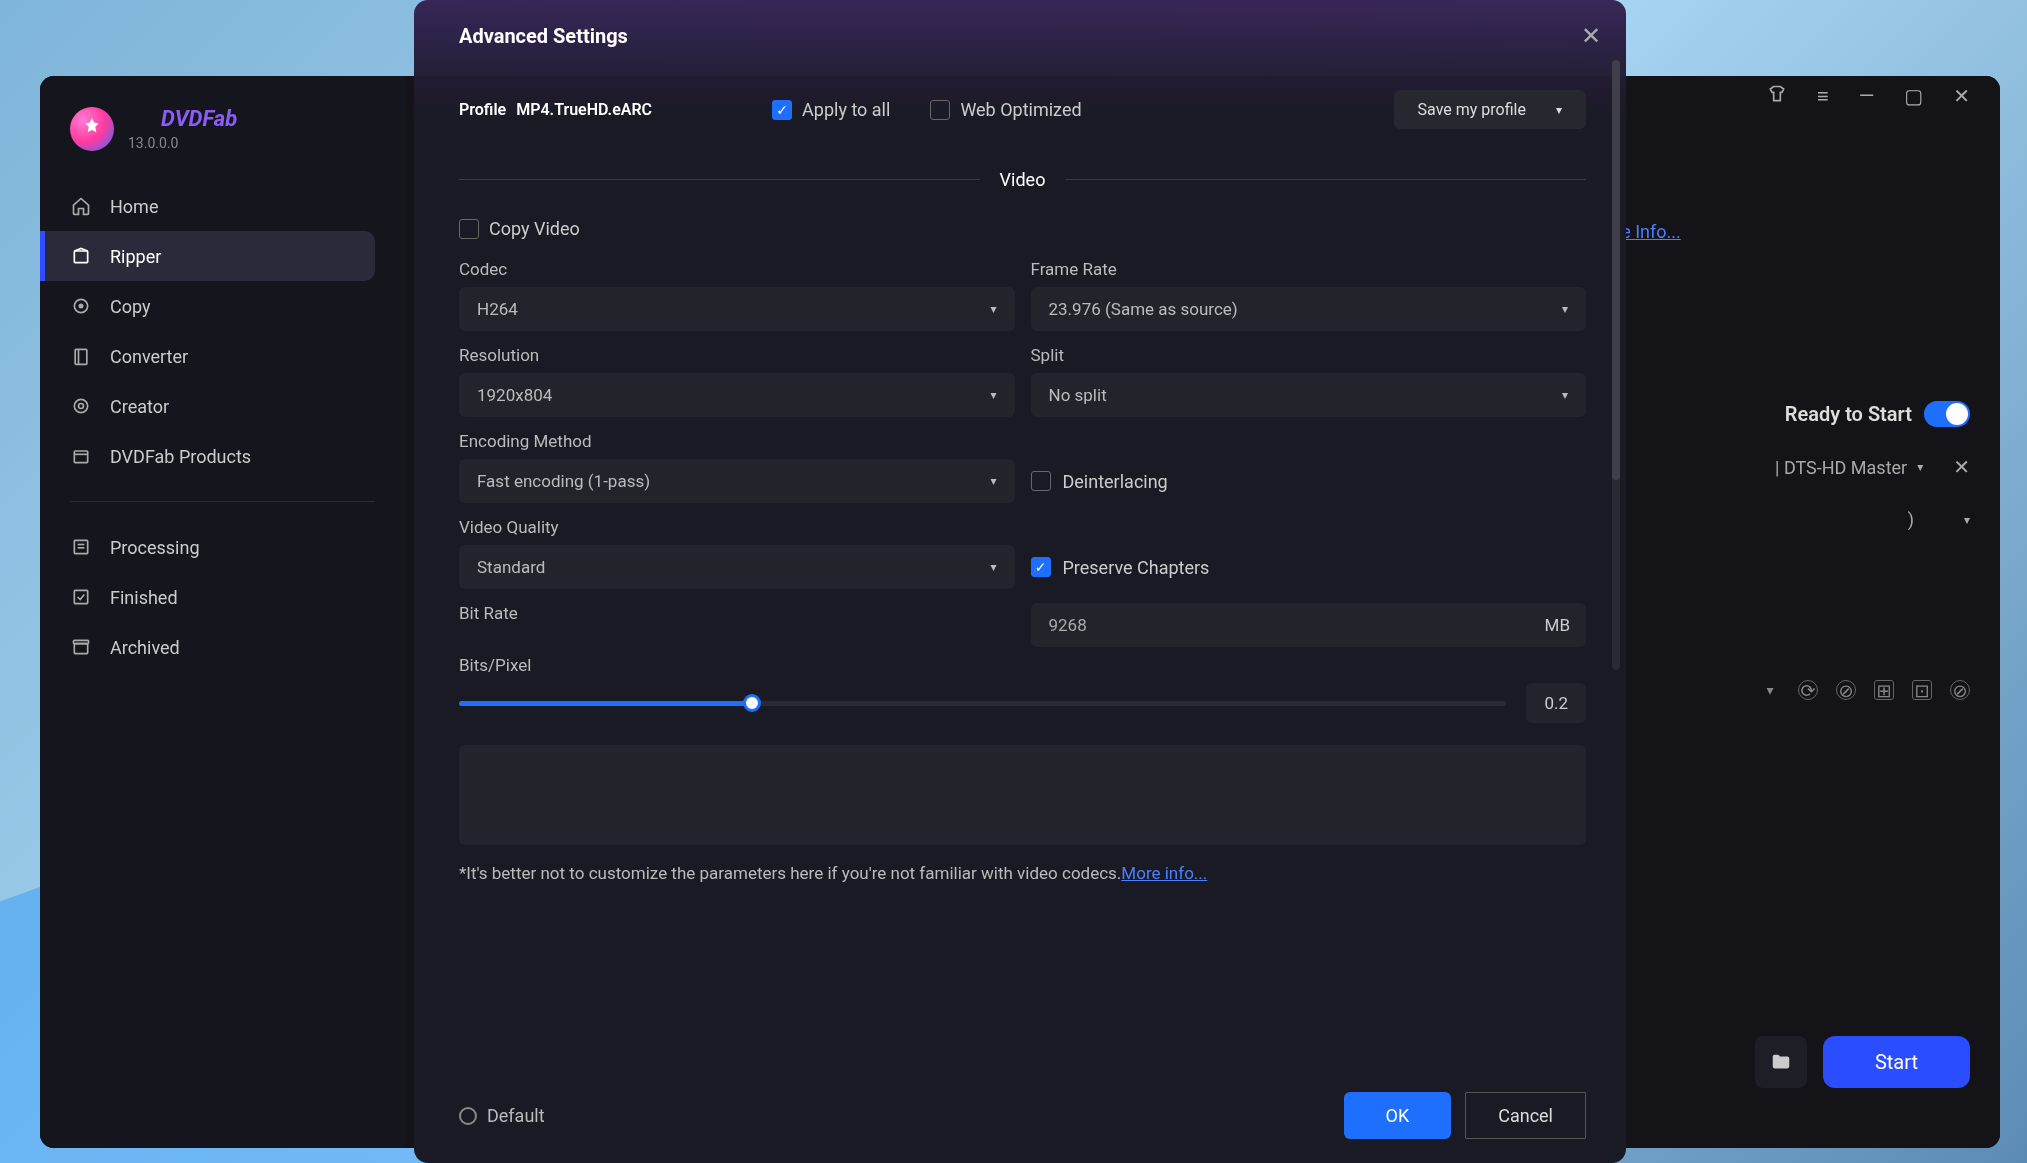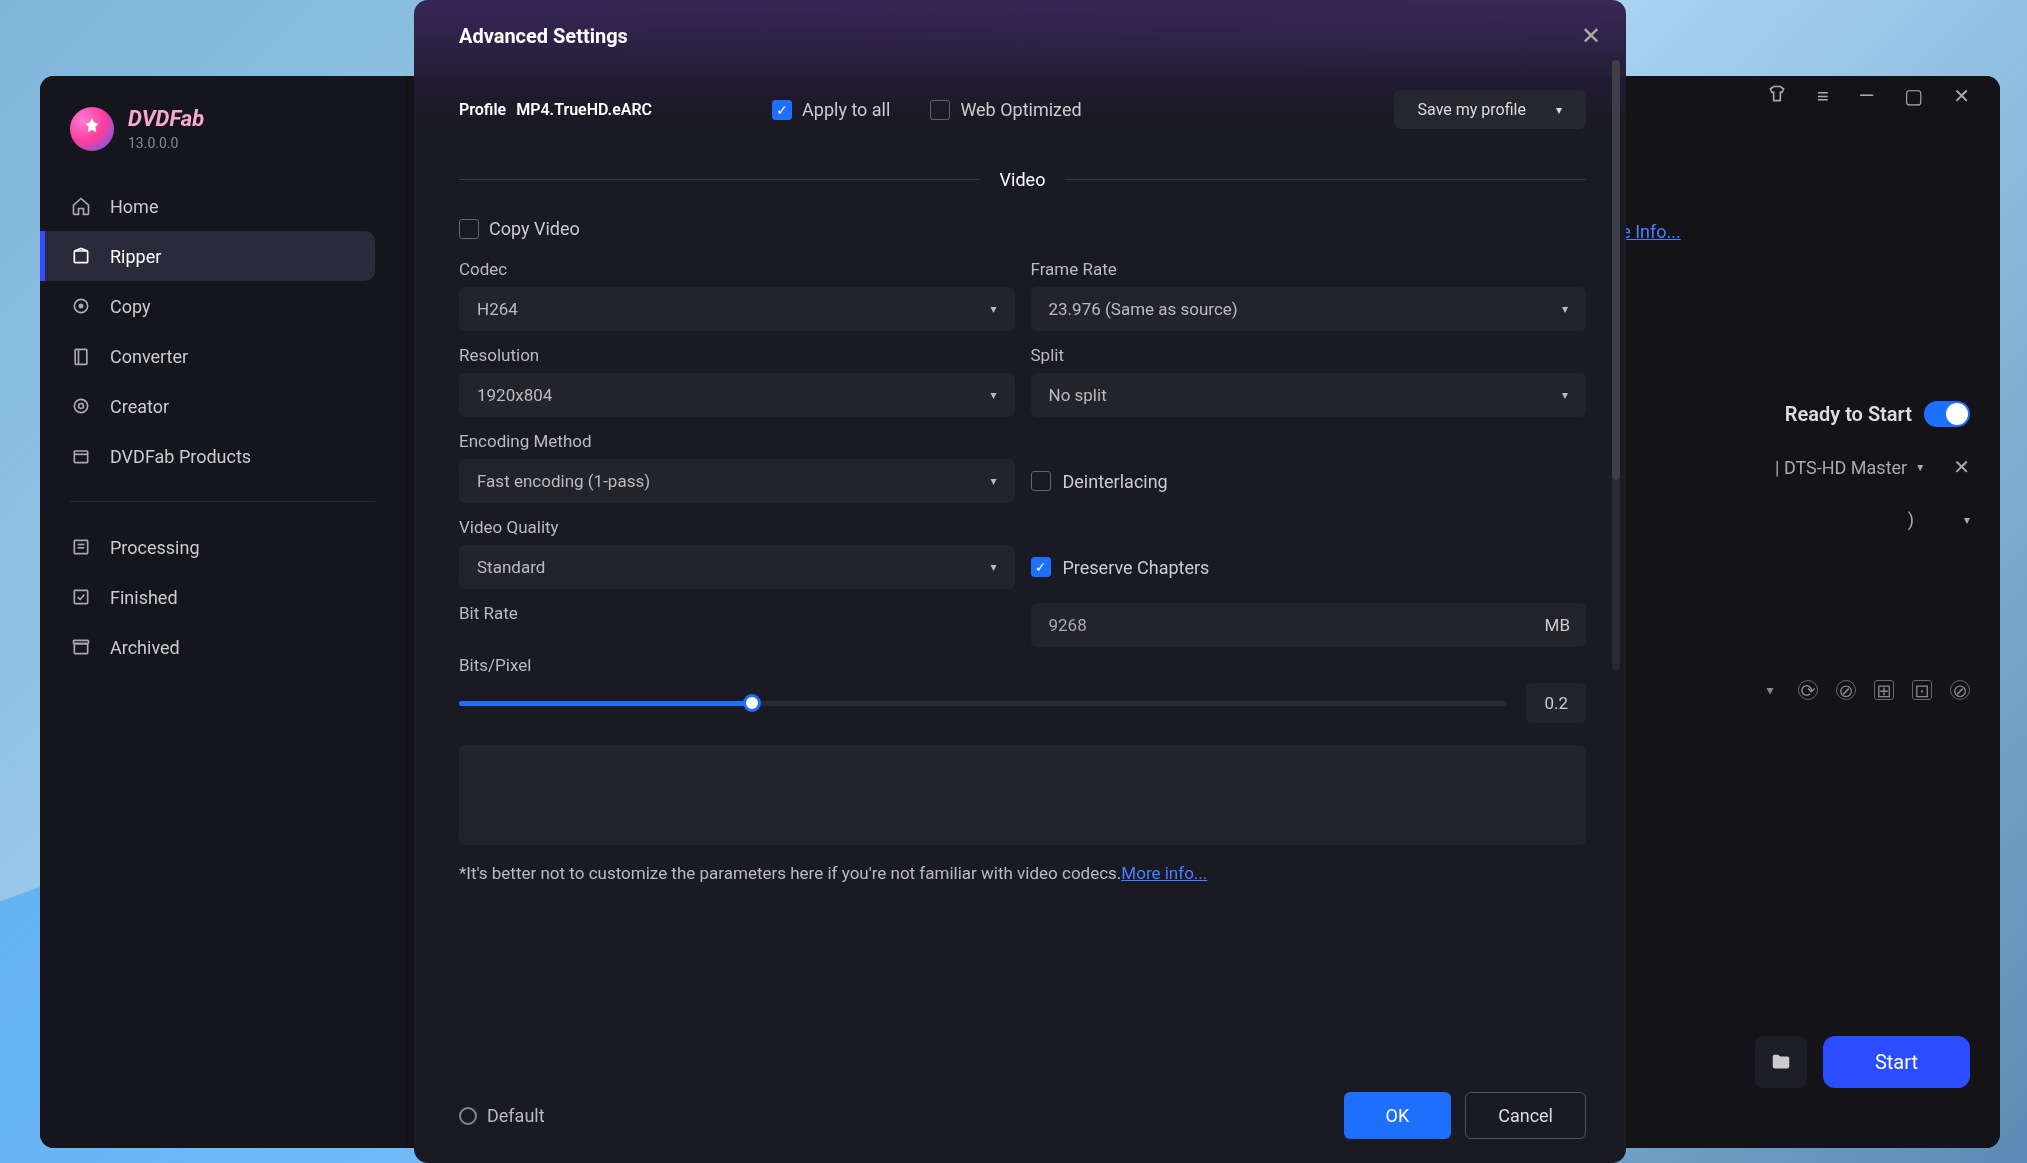--- a/index.html
+++ b/index.html
@@ -46,21 +46,21 @@
   gap: 14px;
   padding: 0 30px 30px 30px;
 }
 .logo-icon {
   width: 44px; height: 44px;
   border-radius: 50%;
   background: radial-gradient(circle at 30% 30%, #ff7bd5, #ff3b9e, #4169ff);
   display: flex; align-items: center; justify-content: center;
 }
 .logo-text { display: flex; flex-direction: column; }
-.brand { color: #f9a8d4; font-weight: 700; font-size: 22px; font-style: italic; }
+.brand { color: #8b5cf6; font-weight: 700; font-size: 22px; font-style: italic; margin-left: 33px; }
 .version { color: #888; font-size: 14px; margin-top: 4px; }
 
 .nav-item {
   display: flex; align-items: center; gap: 18px;
   padding: 14px 30px;
   color: #ccc;
   font-size: 18px;
   cursor: pointer;
 }
 .nav-item.active {
@@ -186,21 +186,21 @@
 .textarea { background:#23232c; border:none; border-radius:6px; width:100%; height:100px; color:#ccc; padding:12px 14px; font-size:16px; resize:none; }
 
 .footnote { color:#bbb; font-size:17px; margin-top:14px; }
 .footnote a { color:#4a7fff; text-decoration:underline; cursor:pointer; }
 
 .modal-footer { position:absolute; left:45px; right:40px; bottom:24px; display:flex; align-items:center; }
 .default-row { display:flex; align-items:center; gap:10px; color:#bbb; font-size:18px;}
 .radio { width:18px; height:18px; border:2px solid #888; border-radius:50%; display:inline-block; }
 .footer-buttons { margin-left:auto; display:flex; gap:14px; }
 .btn-ok { background:#1f6fff; color:#fff; border:none; padding: 12px 42px; border-radius:6px; font-size:18px; cursor:pointer; }
-.btn-cancel { background:transparent; border:1px solid #555; color:#ddd; padding:12px 32px; border-radius:6px; font-size:18px; cursor:pointer; }
+.btn-cancel { background:transparent; border:1px solid #555; color:#ddd; padding:12px 32px; border-radius:1px; font-size:18px; cursor:pointer; }
 
 .scrollbar { position:absolute; right:6px; top:60px; width:8px; height:610px; background:#2a2a33; border-radius:6px; cursor:pointer;}
 .scrollbar::after{content:''; position:absolute; top:0; left:0; width:100%; height:420px; background:#3f3f4a; border-radius:6px;}
 </style>
 </head>
 <body>
 
 <div class="bg-shape"></div>
 
 <div class="main-window">

